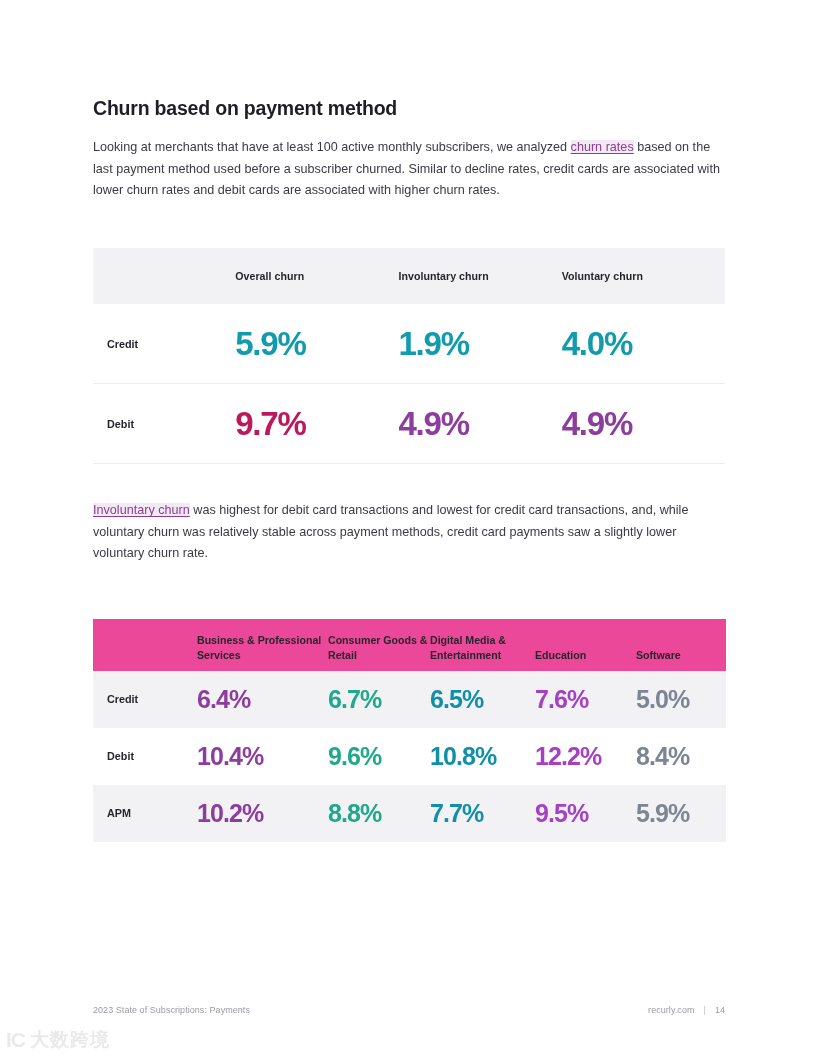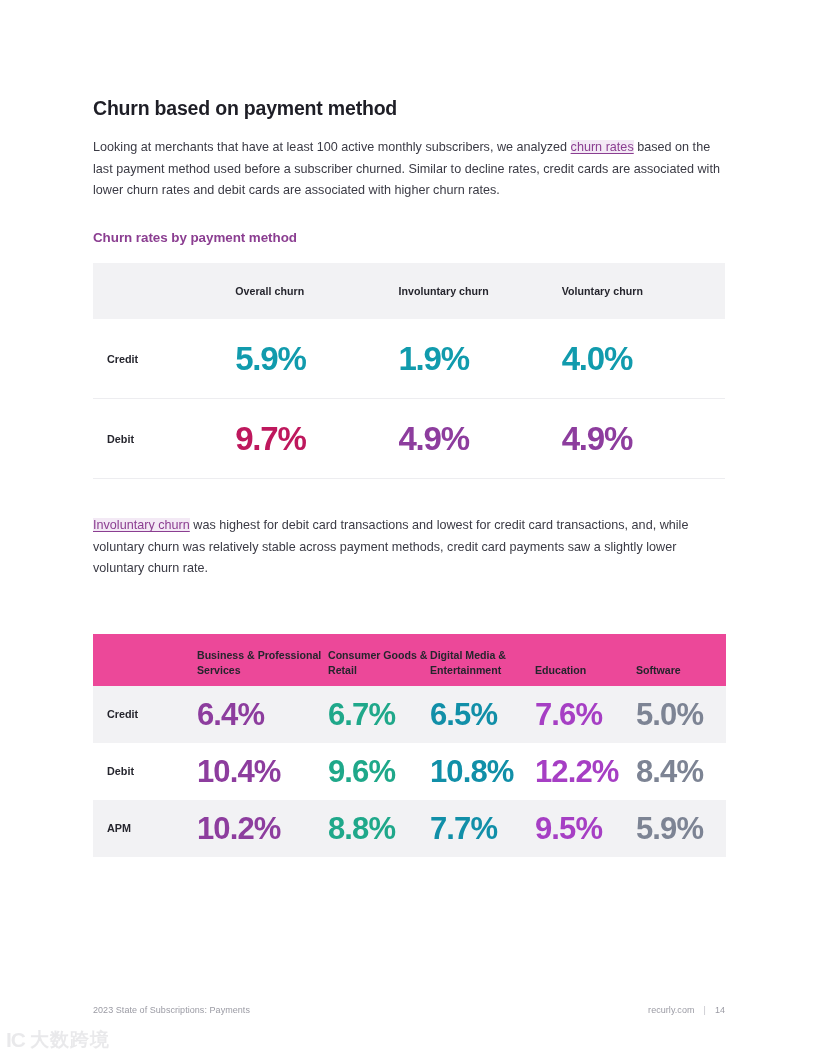--- a/index.html
+++ b/index.html
@@ -113,21 +113,21 @@
   .t2 .body-row { height: 57px; }
   .t2 .body-row.shaded { background: #f2f2f4; }
   .t2 .body-row.plain  { background: #ffffff; }
   .t2 .row-label {
     font-size: 10.8px;
     font-weight: bold;
     color: #25252d;
     padding-left: 14px;
   }
   .t2 .stat {
-    font-size: 31px;
+    font-size: 25px;
     font-weight: bold;
     letter-spacing: -0.9px;
     line-height: 1;
   }
   .t2 col.c-label { width: 104px; }
   .t2 col.c-0 { width: 131px; }
   .t2 col.c-1 { width: 102px; }
   .t2 col.c-2 { width: 105px; }
   .t2 col.c-3 { width: 101px; }
   .t2 col.c-4 { width: 90px; }
@@ -180,21 +180,20 @@
 
 <div class="page">
   <div class="content">
 
     <h1 class="page-title">Churn based on payment method</h1>
 
     <p class="body-text"><span>Looking at merchants that have at least 100 active monthly subscribers, we analyzed </span><span class="inline-link">churn rates</span><span> based on the last payment method used before a subscriber churned. Similar to decline rates, credit cards are associated with lower churn rates and debit cards are associated with higher churn rates.</span></p>
 
     <div class="spacer-28"></div>
 
-    <h2 class="section-title">Churn rates by payment method</h2>
 
     <div class="spacer-18"></div>
 
     <table class="data-table t1">
       <colgroup>
         <col class="c-label">
           <col class="c-v">
           <col class="c-v">
           <col class="c-v">
       </colgroup>

